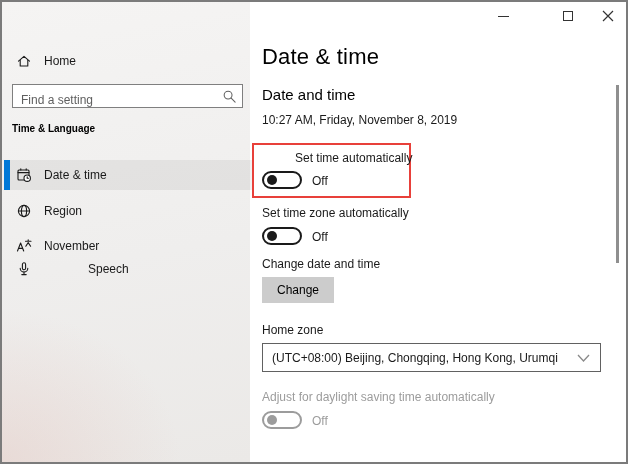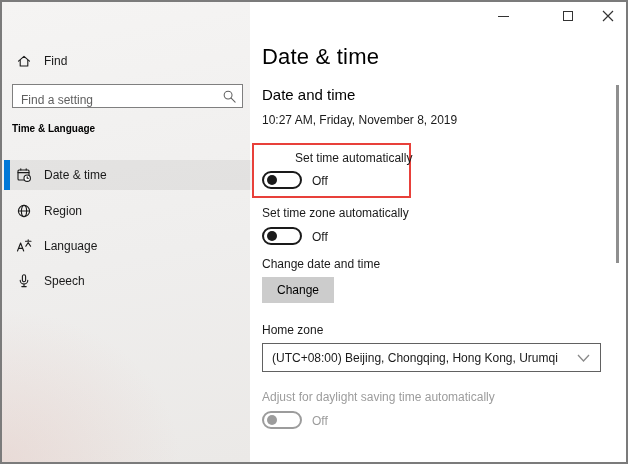--- a/index.html
+++ b/index.html
@@ -47,21 +47,21 @@
   .side-row .row-label { margin-left: 12px; white-space: nowrap; }
   .side-row.selected { background: rgba(0,0,0,0.055); }
   .accent-bar {
     position: absolute; left: 0; top: 0; width: 6px; height: 100%;
     background: #0078d7;
   }
   .home-row { top: 44px; }
   .nav-0 { top: 158px; }
   .nav-1 { top: 194px; }
   .nav-2 { top: 229px; }
-  .nav-3 { top: 264px; }
+  .nav-3 { top: 252px; gap: 44px; }
 
   .search-box {
     position: absolute; left: 10px; top: 82px; width: 231px; height: 24px;
     border: 1px solid #7f7f7f; background: #fff;
   }
   .search-box input {
     position: absolute; left: 0; top: 0; width: 100%; height: 100%;
     border: none; outline: none; background: transparent;
     padding: 8px 26px 0 8px; font-size: 12px; color: #1a1a1a;
     font-family: "Liberation Sans", sans-serif;
@@ -159,21 +159,21 @@
       </svg>
   </div>
 
   <div class="sidebar">
 
     <div class="side-row home-row">
       <svg class="row-icon ico" viewBox="0 0 16 16">
         <path d="M2.5 8.2 L8 3.4 L13.5 8.2"></path>
           <path d="M4.2 7.2 V13 H11.8 V7.2"></path>
       </svg>
-      <span class="row-label">Find</span>
+      <span class="row-label">Home</span>
     </div>
 
     <div class="search-box">
       <input type="text" placeholder="Find a setting" style="">
       <svg class="search-glyph" viewBox="0 0 16 16">
         <circle cx="6.5" cy="6.5" r="4.2" fill="none" stroke="#5f5f5f" stroke-width="1.1"></circle>
         <path d="M9.8 9.8 L14 14" stroke="#5f5f5f" stroke-width="1.1" stroke-linecap="round"></path>
       </svg>
     </div>
 
@@ -198,21 +198,21 @@
       </svg>
       <span class="row-label">Region</span>
     </div>
 
     <div class="side-row nav-2">
       <svg class="row-icon ico" viewBox="0 0 16 16">
         <path d="M1.5 13 L4.6 5 L7.7 13 M2.6 10.4 H6.6"></path>
         <path d="M9.5 3.2 H15 M12.2 3.2 V1.8"></path>
         <path d="M9.8 8.2 L12.2 4.6 L14.6 8.2"></path>
       </svg>
-      <span class="row-label">Language</span>
+      <span class="row-label">November</span>
     </div>
 
     <div class="side-row nav-3">
       <svg class="row-icon ico" viewBox="0 0 16 16">
         <rect x="6.4" y="1.8" width="3.2" height="7" rx="1.6"></rect>
         <path d="M4.2 7.2 a3.8 3.8 0 0 0 7.6 0"></path>
         <path d="M8 11 V13.6 M5.8 13.6 H10.2"></path>
       </svg>
       <span class="row-label">Speech</span>
     </div>

